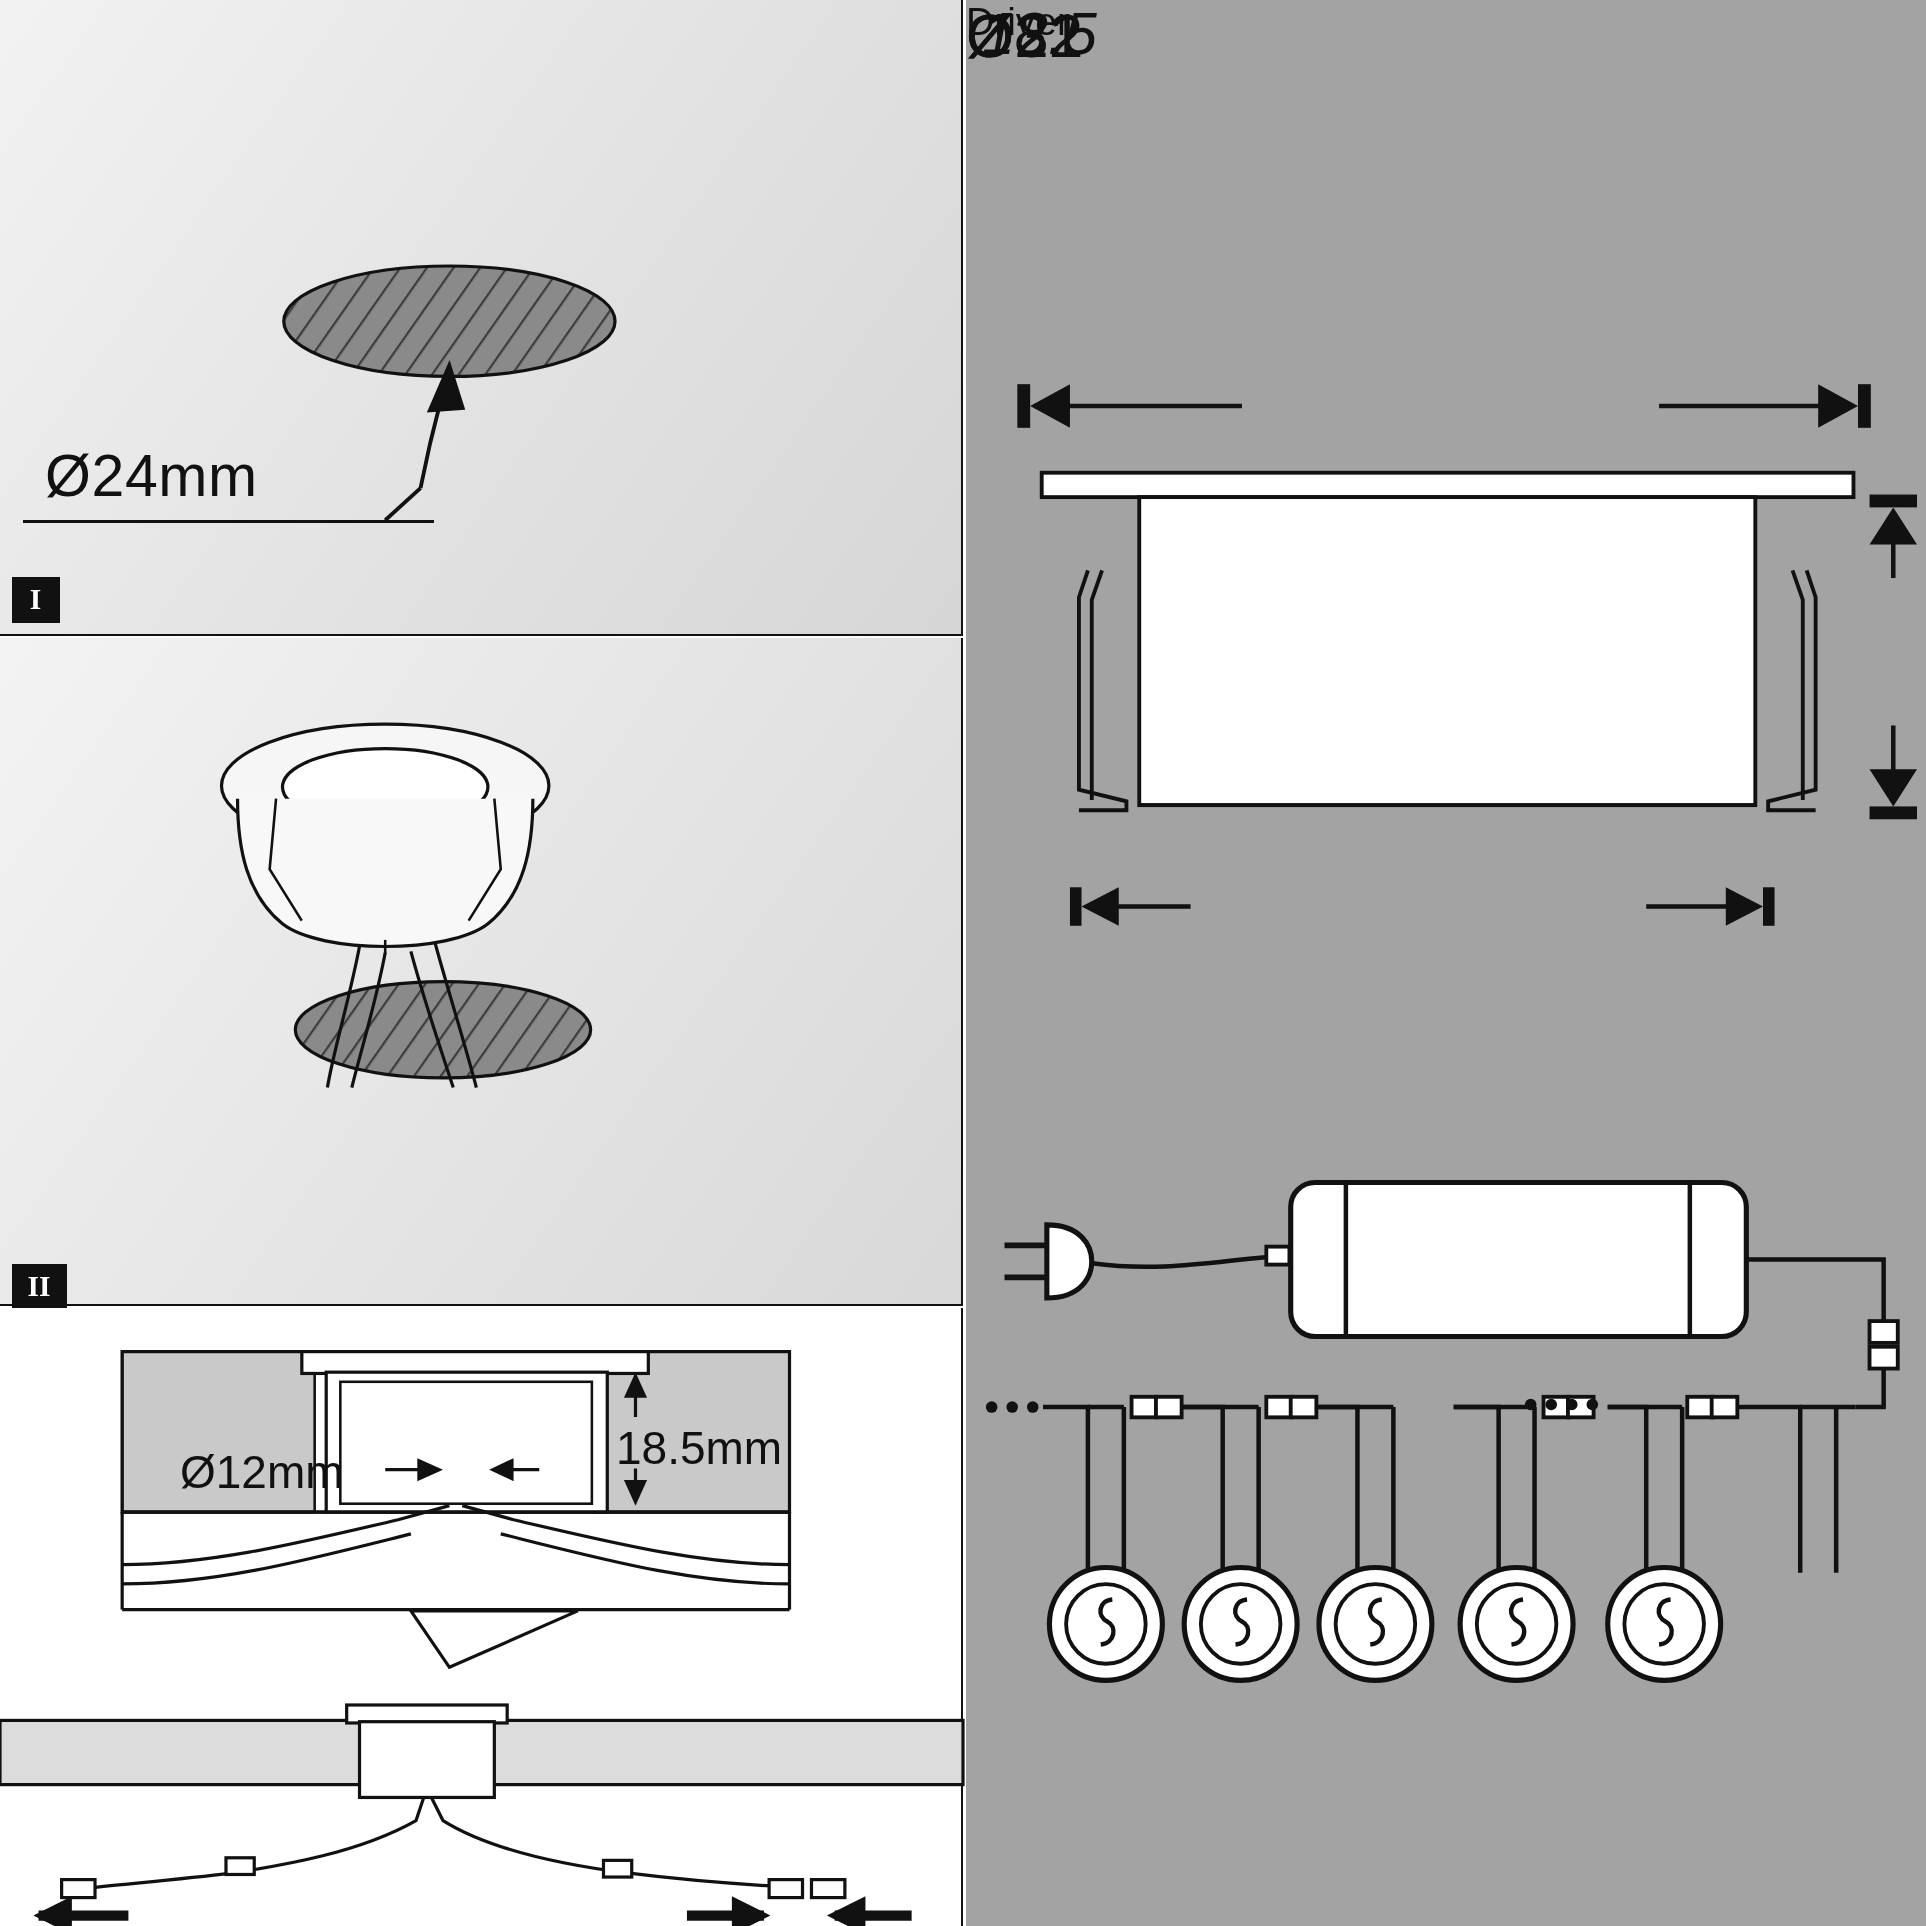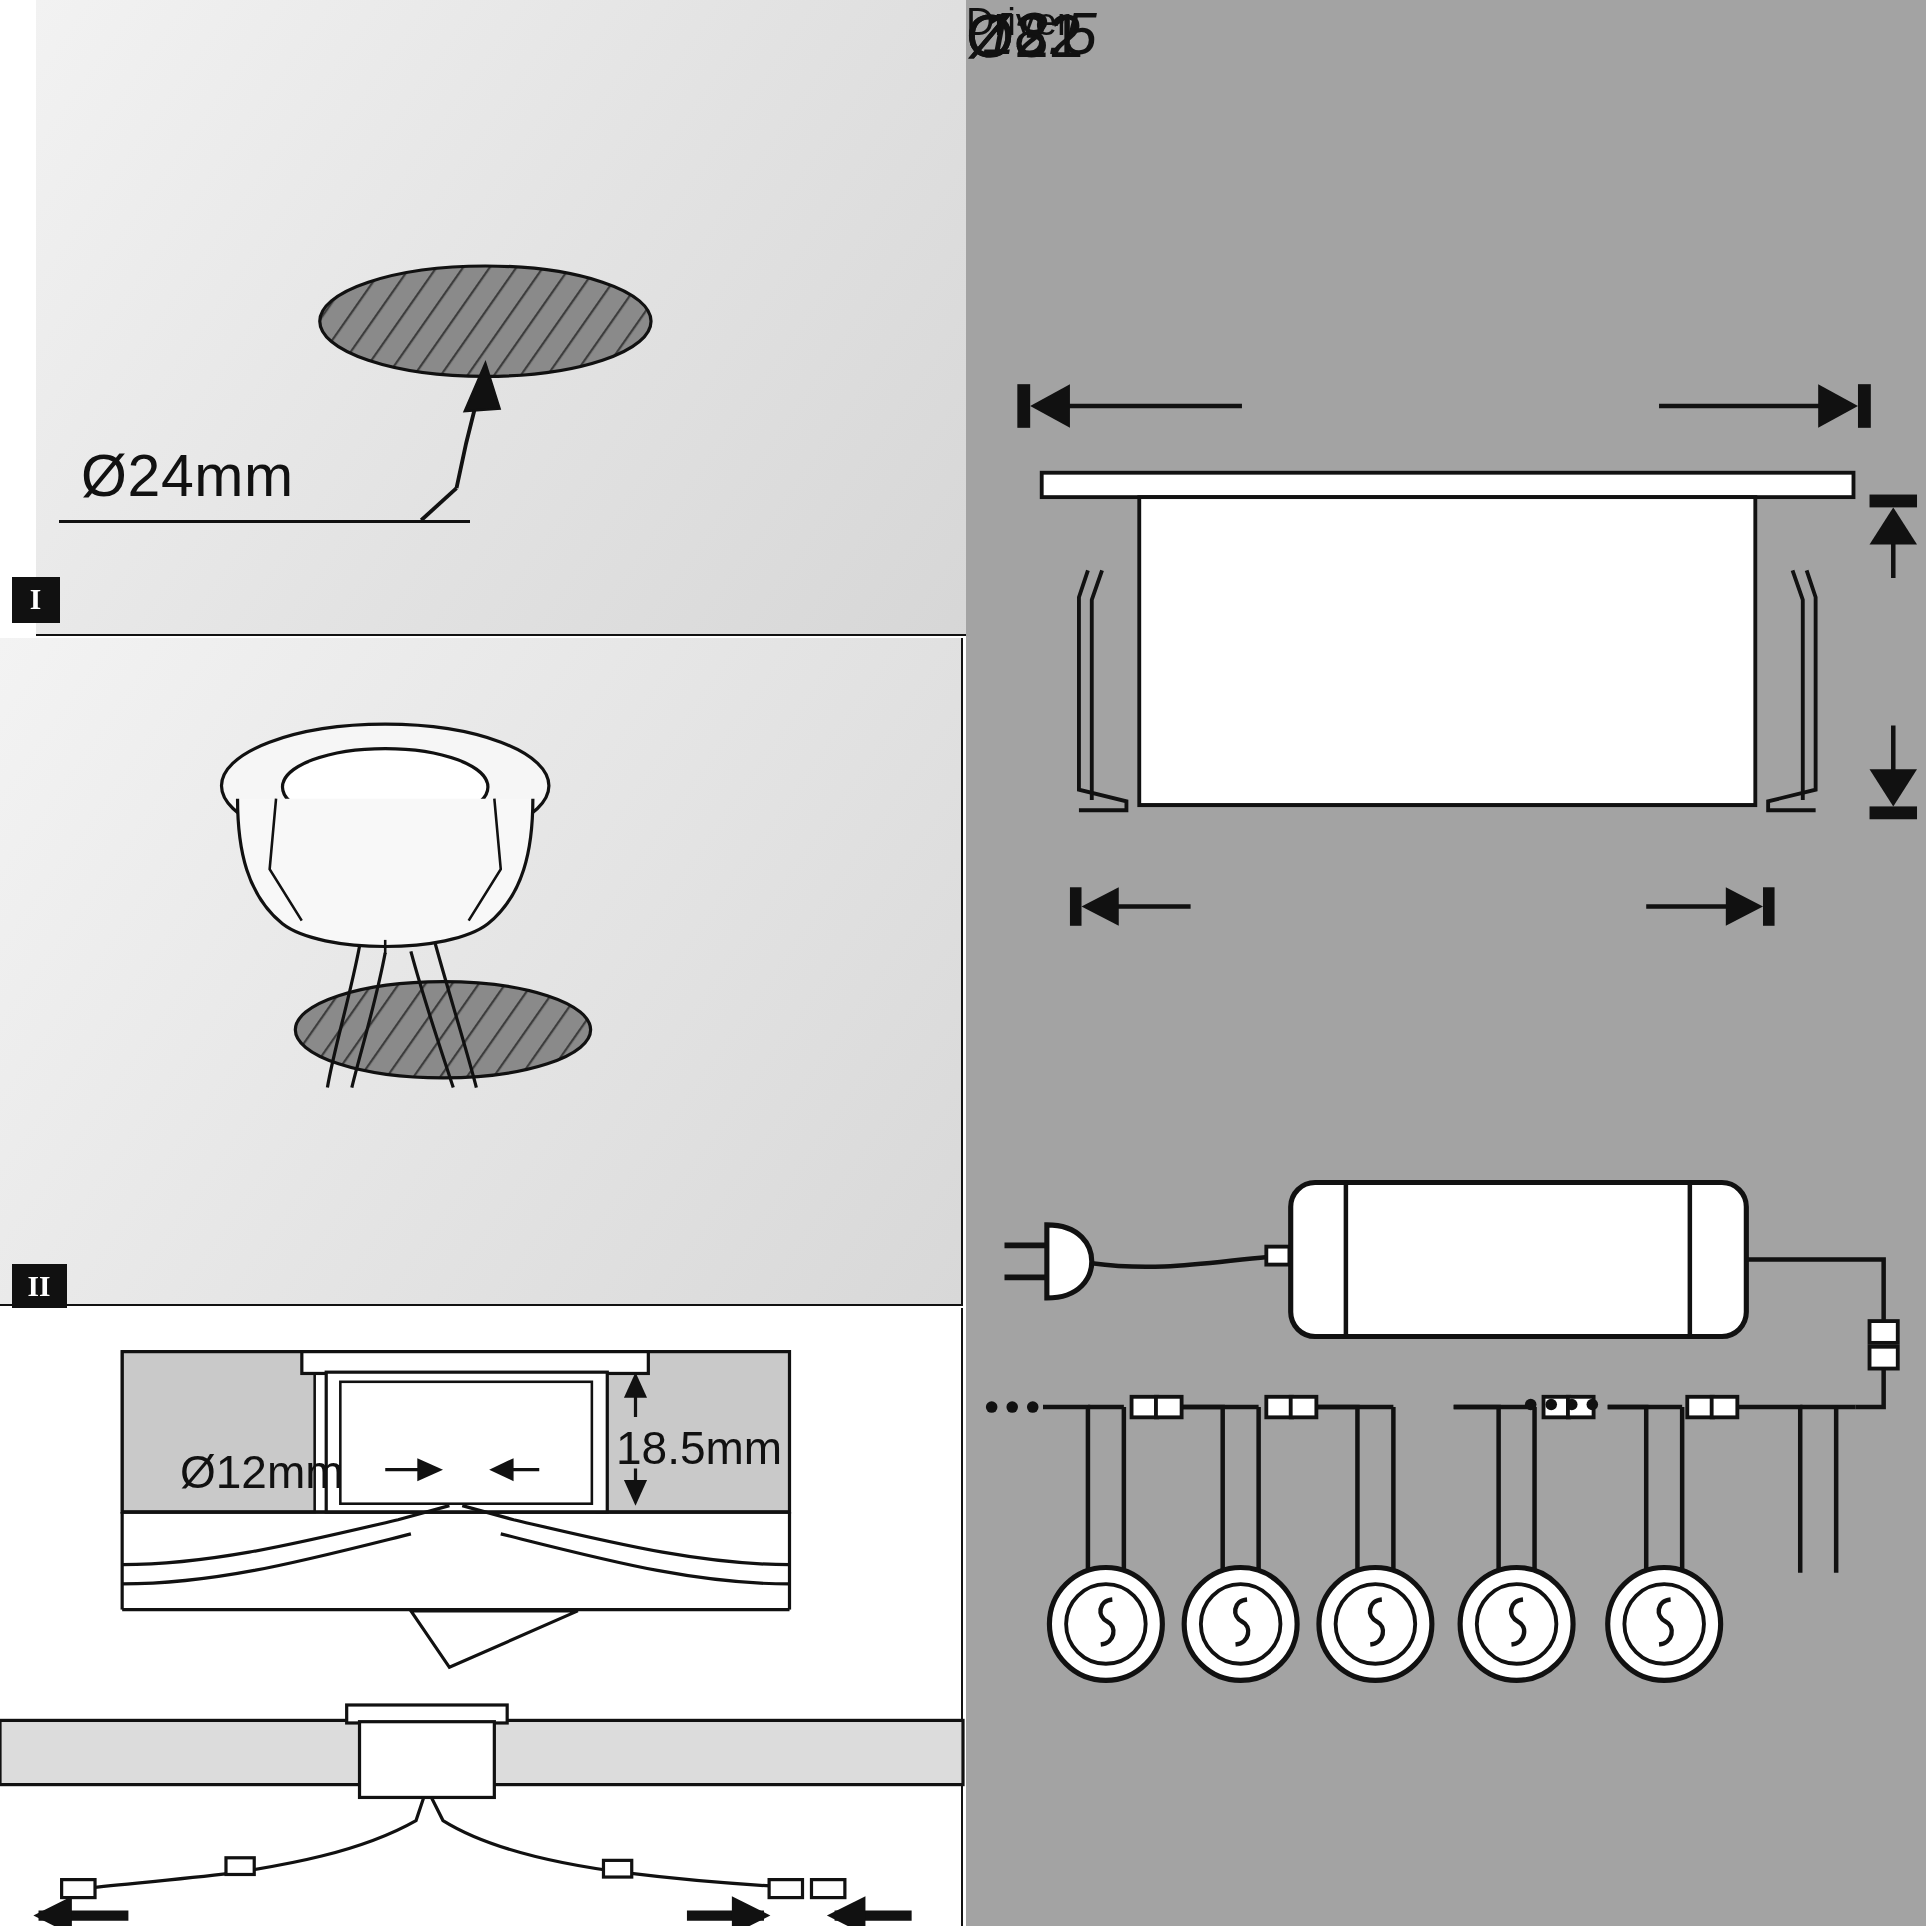--- a/index.html
+++ b/index.html
@@ -1,21 +1,21 @@
 <!DOCTYPE html>
 <html style="font-size:10.3px"><head>
 <meta charset="utf-8">
 <style>
   html,body{margin:0;padding:0;background:#ffffff;}
   body{width:1926px;height:1926px;font-family:"Liberation Sans",sans-serif;color:#1a1a1a;overflow:hidden;}
   .page{position:relative;width:1926px;height:1926px;}
   .panel{position:absolute;box-sizing:border-box;}
 
   
-  #panel-1{left:0;top:0;width:963px;height:636px;background:linear-gradient(125deg,#f2f2f2 0%,#e2e2e2 55%,#d6d6d6 100%);border-bottom:2.6px solid #111;border-right:2.6px solid #111;margin-left:36px;}
+  #panel-1{left:0;top:0;width:963px;height:636px;background:linear-gradient(125deg,#f2f2f2 0%,#e2e2e2 55%,#d6d6d6 100%);border-bottom:2.6px solid #111;border-right:2.6px solid #111;}
   #panel-2{left:0;top:638px;width:963px;height:668px;background:linear-gradient(125deg,#f3f3f3 0%,#e4e4e4 55%,#d8d8d8 100%);border-bottom:2.6px solid #111;border-right:2.6px solid #111;}
   #panel-3{left:0;top:1308px;width:963px;height:384px;background:#ffffff;border-right:2.6px solid #111;}
   #panel-4{left:0;top:1692px;width:963px;height:234px;background:#ffffff;border-right:2.6px solid #111;}
 
   .step-badge{position:absolute;background:#111;color:#fff;font-family:"Liberation Serif",serif;font-weight:bold;font-size:29.5px;line-height:1;display:flex;align-items:center;justify-content:center;}
   #badge-1{left:11.6px;top:577px;width:48px;height:46px;}
   #badge-2{left:11.6px;top:1239px;width:55px;height:46px;margin-top:25px;}
 
   .lbl{position:absolute;font-family:"Liberation Sans",sans-serif;color:#111;white-space:nowrap;}
 

